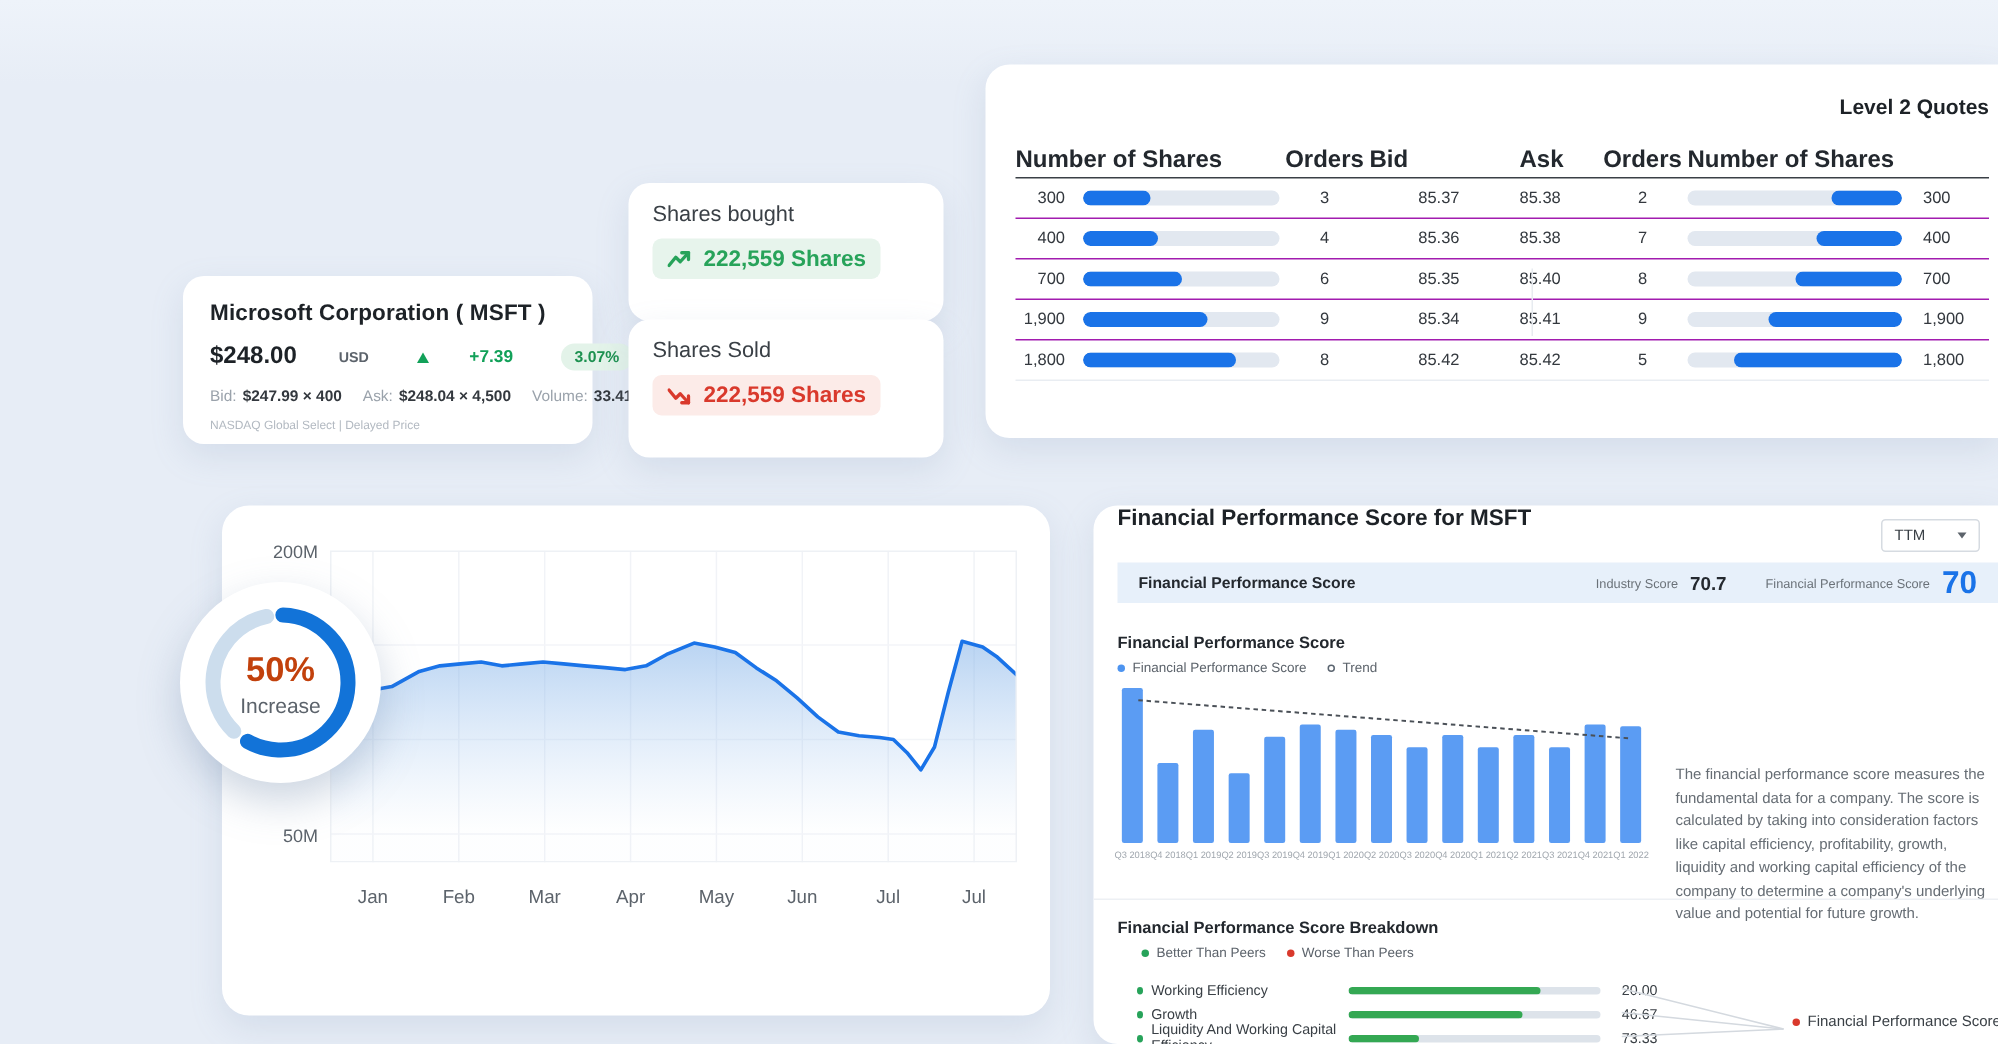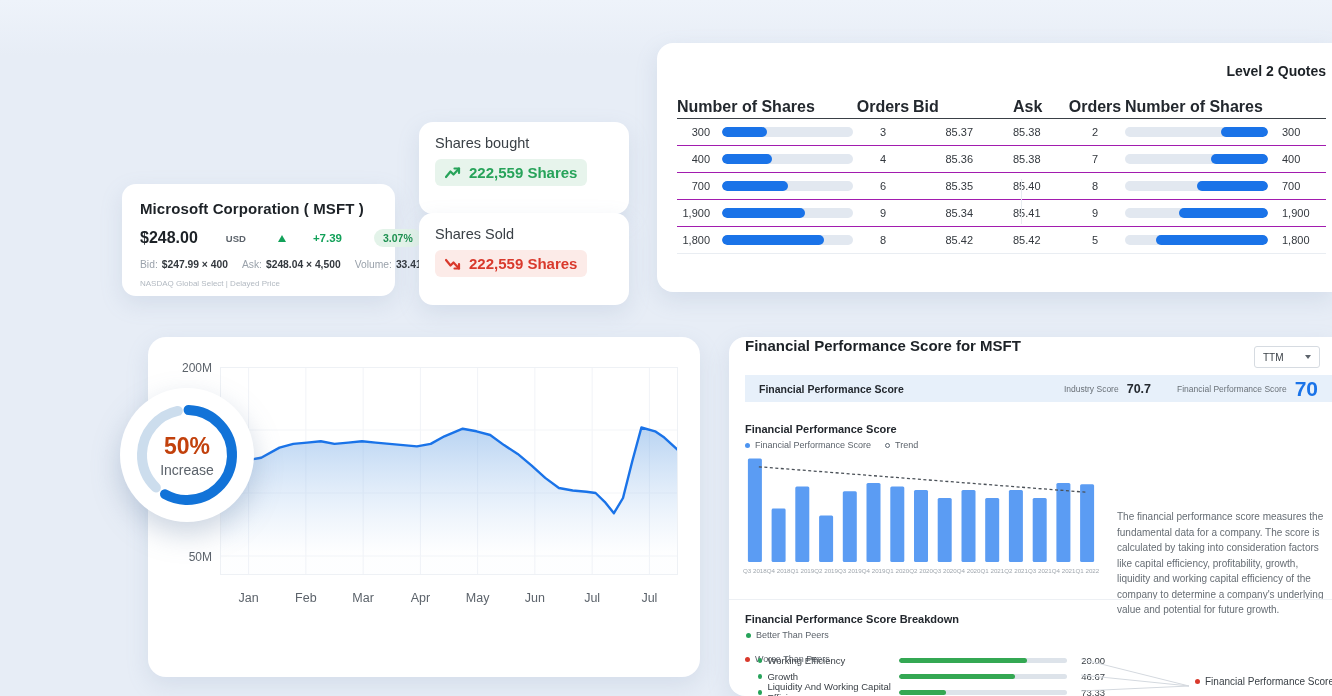--- a/index.html
+++ b/index.html
@@ -105,21 +105,21 @@
   .ring { width:5px; height:5px; border-radius:50%; display:inline-block; margin-right:5px;
           border:1.5px solid #5b6570; }
   .leg-item { display:flex; align-items:center; }
   .fps-svg { position:absolute; left:14px; top:117px; }
   .fps-xlabels { position:absolute; left:14px; top:230px; width:356px; display:flex; }
   .fps-xlabels span { flex:1; text-align:center; font-size:6.2px; color:#a0a7ae; white-space:nowrap; }
   .fin-desc { position:absolute; left:388px; top:172px; width:215px; font-size:10px;
               line-height:1.55; color:#666d74; }
   .fin-divider { position:absolute; left:0; right:0; top:262px; height:1px; background:#edf0f4; }
   .bd-title { position:absolute; left:16px; top:276px; }
-  .bd-legend { position:absolute; left:16px; top:293px;flex-direction:column; }
+  .bd-legend { position:absolute; left:32px; top:293px; }
   .bd-rows { position:absolute; left:16px; top:315px; width:360px; }
   .bd-row { display:flex; align-items:center; height:16px; }
   .bd-row .dot { margin-left:13px; }
   .bd-label { font-size:9.5px; color:#3a4046; width:148px; }
   .bd-track { width:190px; height:5px; border-radius:3px; background:#dde3ea; position:relative; overflow:hidden; }
   .bd-fill { position:absolute; left:0; top:0; bottom:0; border-radius:3px; background:#34a853; }
   .bd-val { font-size:9.5px; color:#3a4046; margin-left:14px; }
   .bd-connectors { position:absolute; left:352px; top:313px; }
   .bd-annot { position:absolute; left:466px; top:339px; display:flex; align-items:center;
               font-size:10px; color:#3a4046; white-space:nowrap; }

